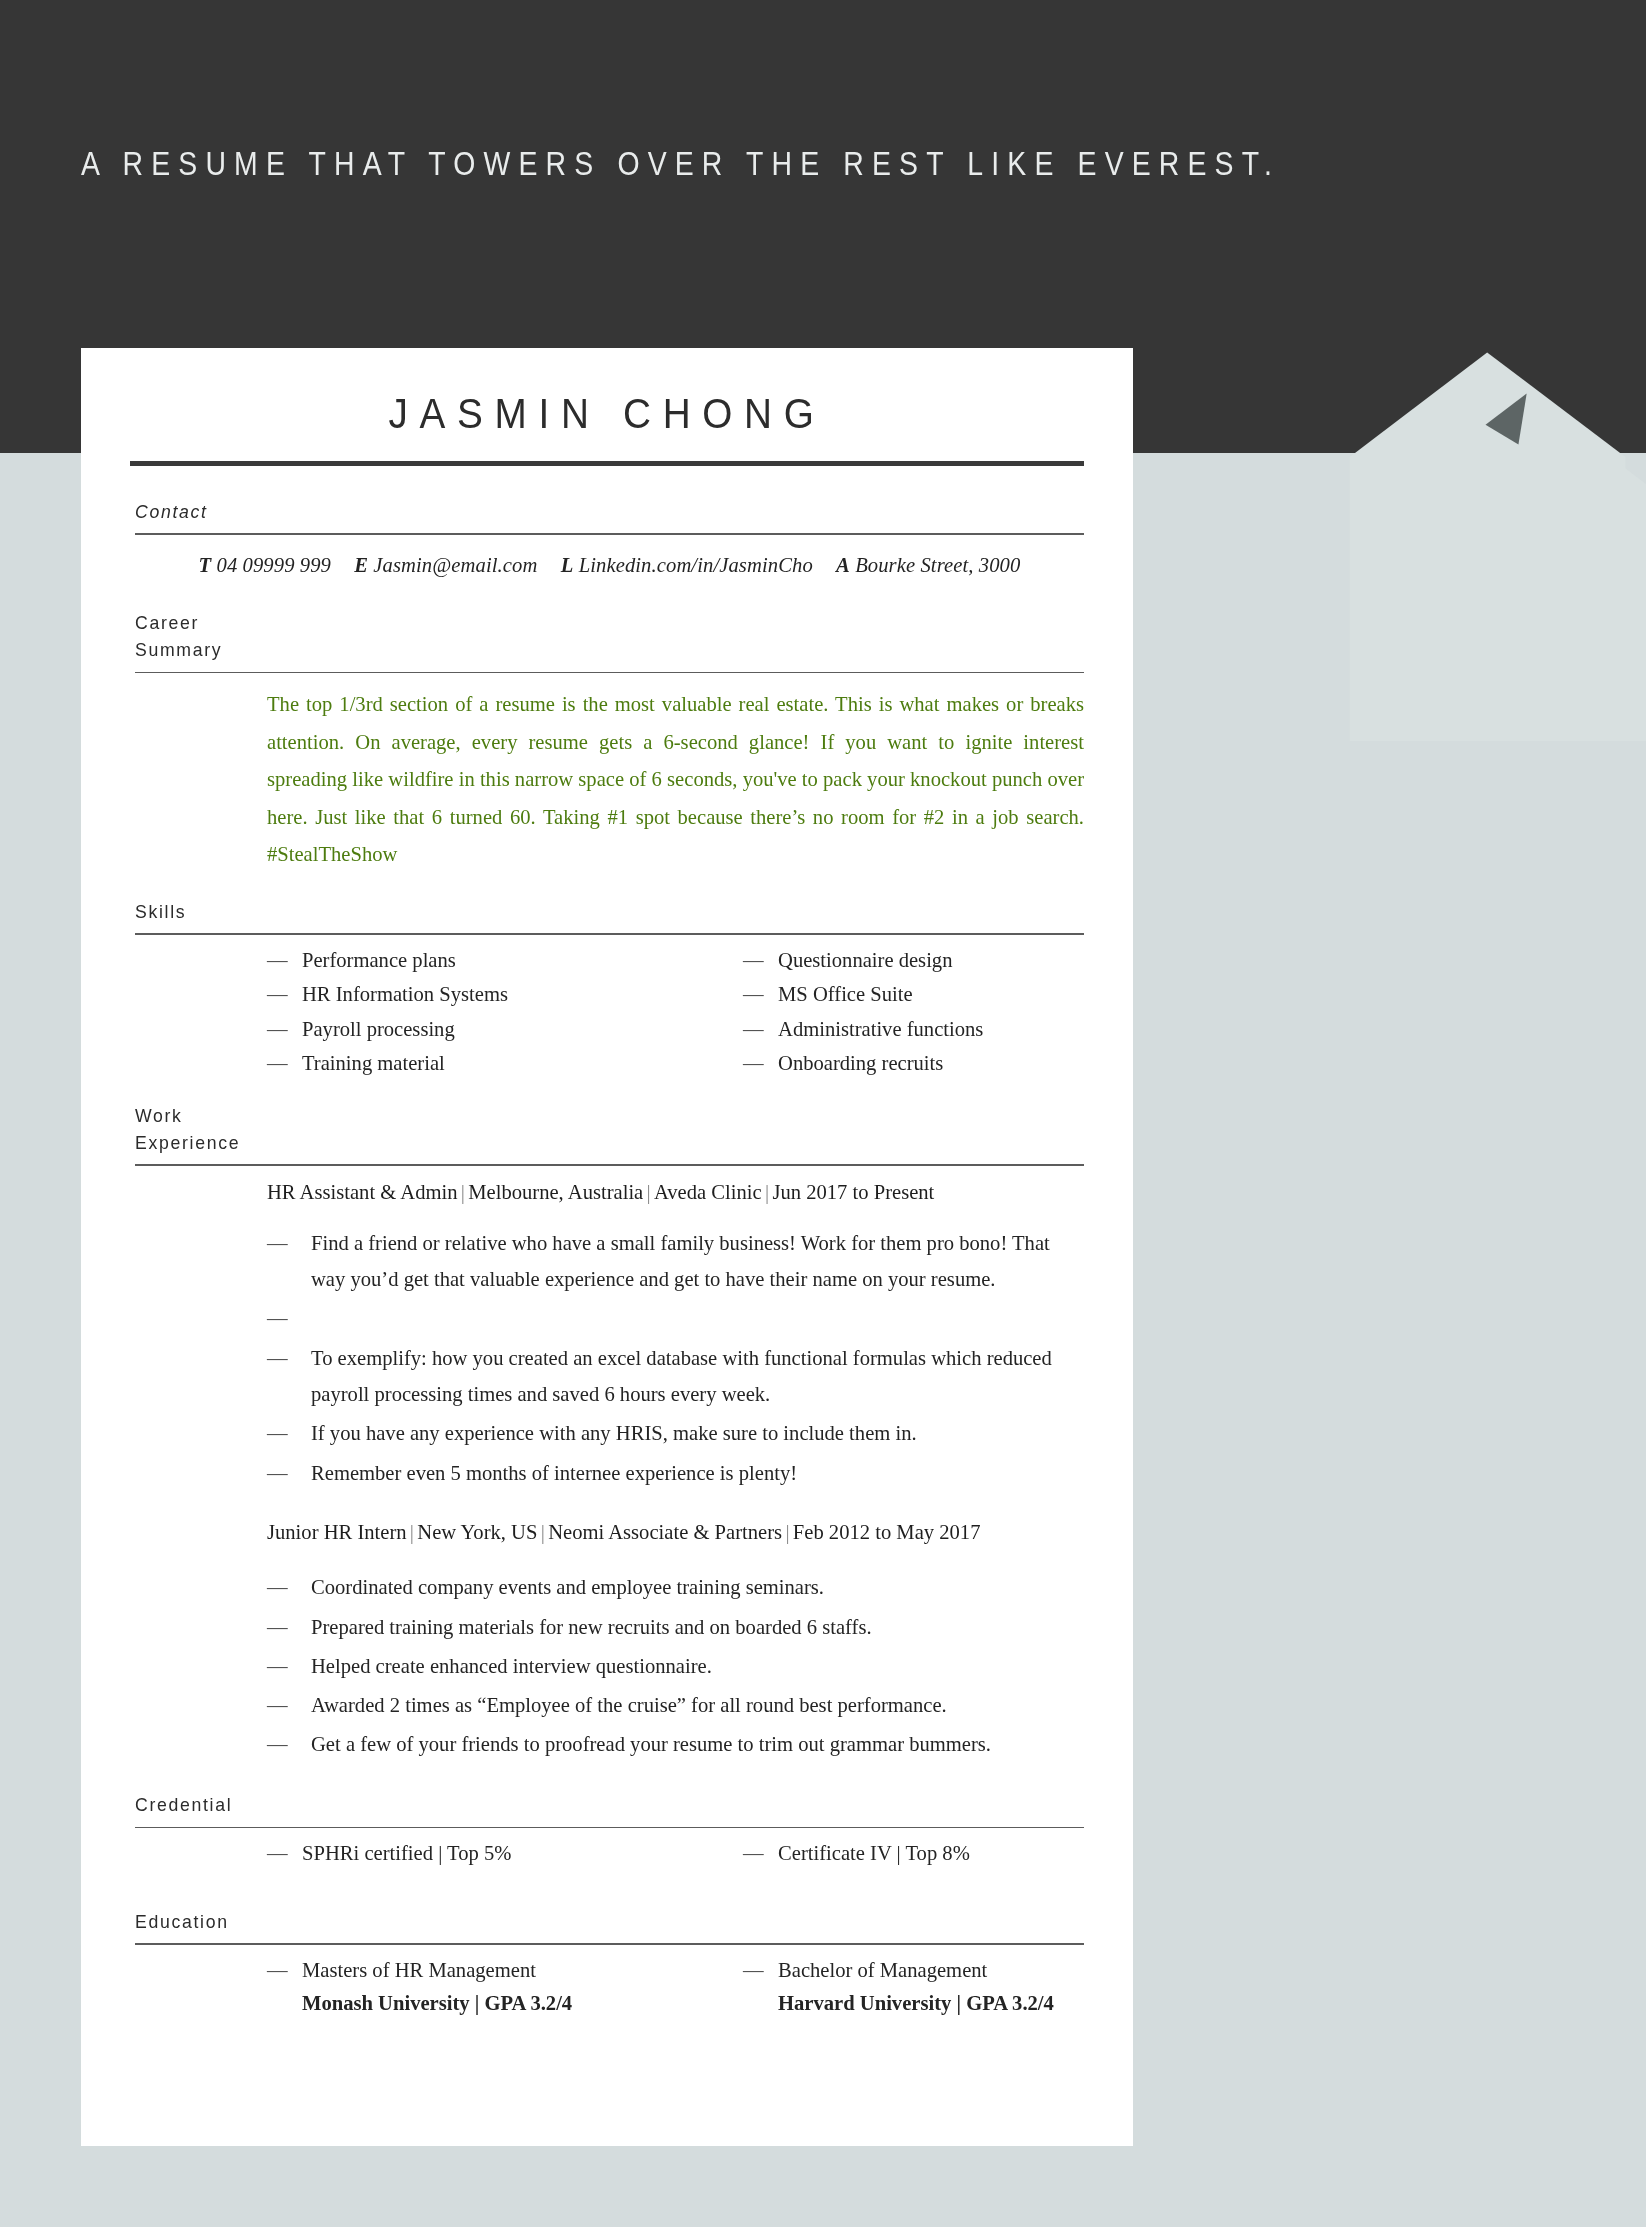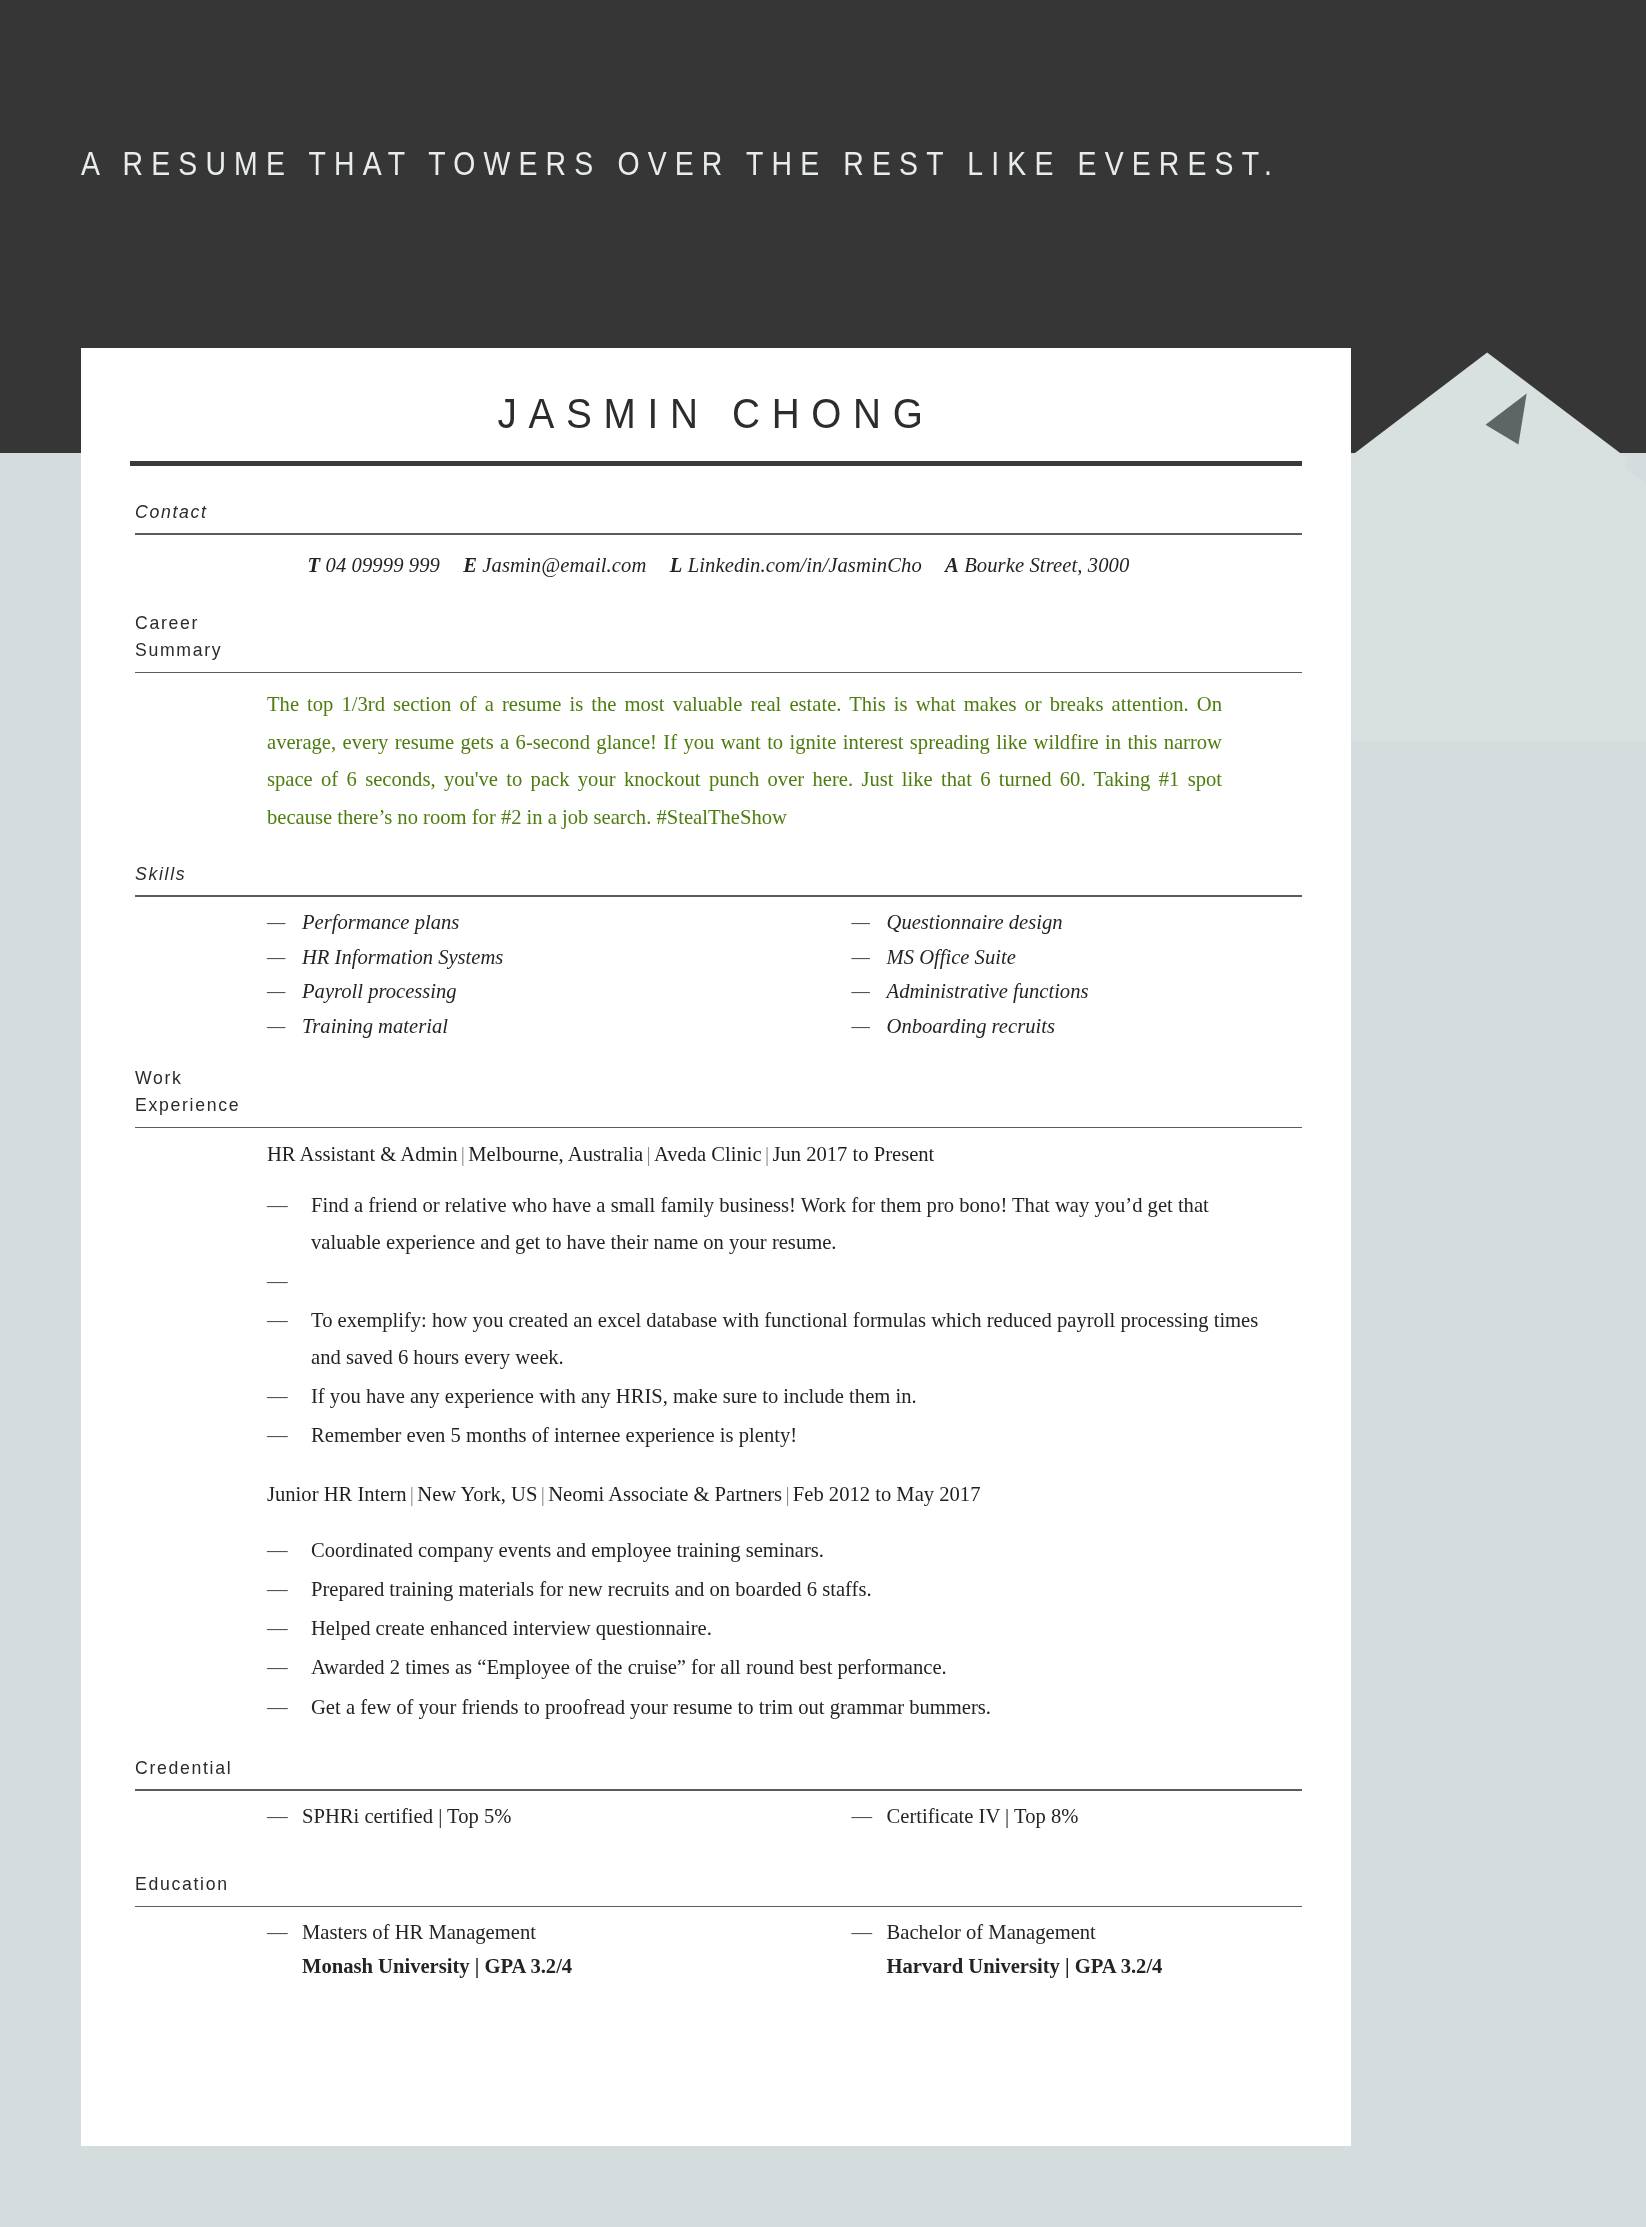--- a/index.html
+++ b/index.html
@@ -51,21 +51,21 @@
     white-space: nowrap;
     transform: scaleX(0.86);
     transform-origin: left center;
   }
 
   
   #resume-card {
     position: absolute;
     left: 81px;
     top: 348px;
-    width: 1270px;
+    width: 1052px;
     height: 1798px;
     background: #ffffff;
     box-sizing: border-box;
   }
 
   #name-title {
     text-align: center;
     font-family: "Liberation Sans", sans-serif;
     font-weight: 400;
     font-size: 43px;
@@ -244,21 +244,21 @@
     <div class="section-label">
       <div>Career</div>
       <div>Summary</div>
     </div>
     <div class="section-rule"></div>
     <div class="section-body">
       <div id="summary-text">The top 1/3rd section of a resume is the most valuable real estate. This is what makes or breaks attention. On average, every resume gets a 6-second glance! If you want to ignite interest spreading like wildfire in this narrow space of 6 seconds, you've to pack your knockout punch over here. Just like that 6 turned 60. Taking #1 spot because there’s no room for #2 in a job search. #StealTheShow</div>
     </div>
   </div>
 
-  <div class="section" style="margin-top:25px;font-style:italic;">
+  <div class="section" style="margin-top:25px;">
     <div class="section-label">Skills</div>
     <div class="section-rule"></div>
     <div class="two-col">
       <div class="col left">
         <div class="dash-item">
             <span class="dash">—</span>
             <span class="txt">Performance plans</span>
           </div>
         <div class="dash-item">
             <span class="dash">—</span>

